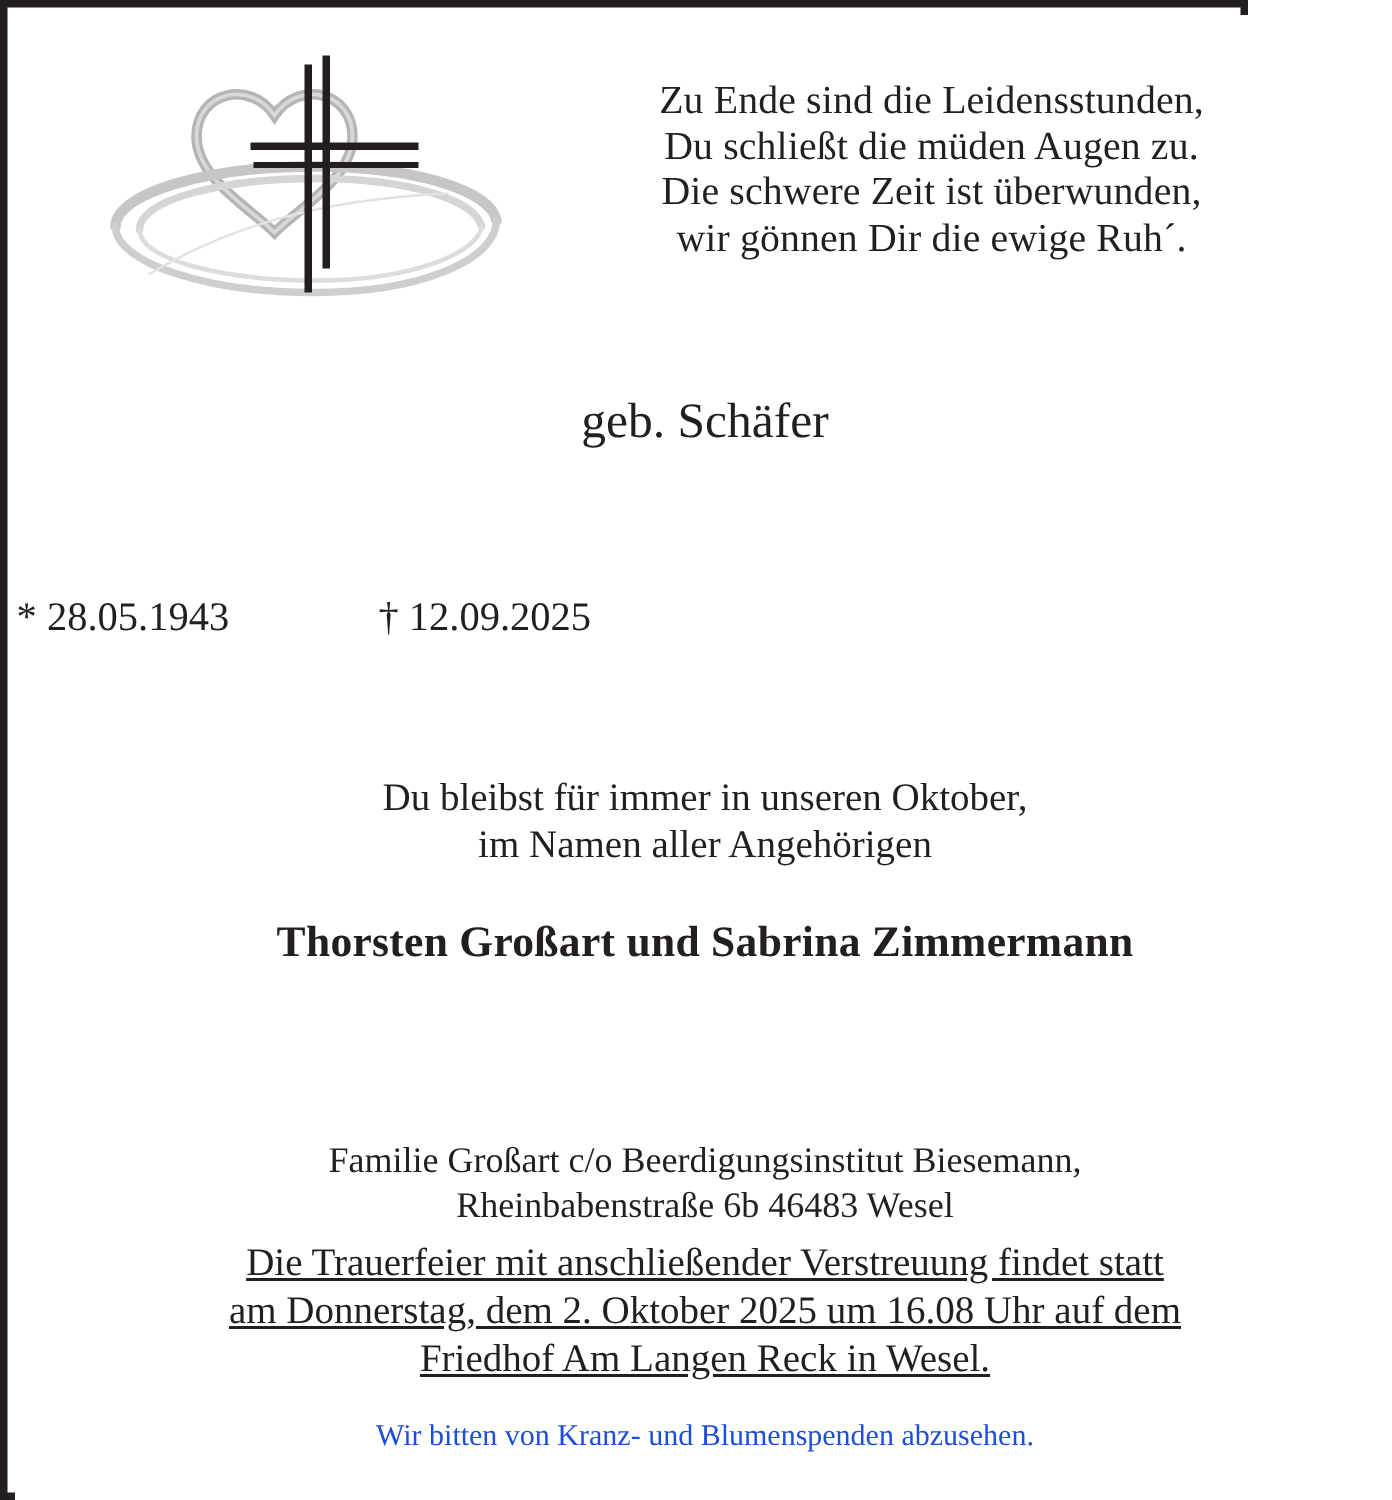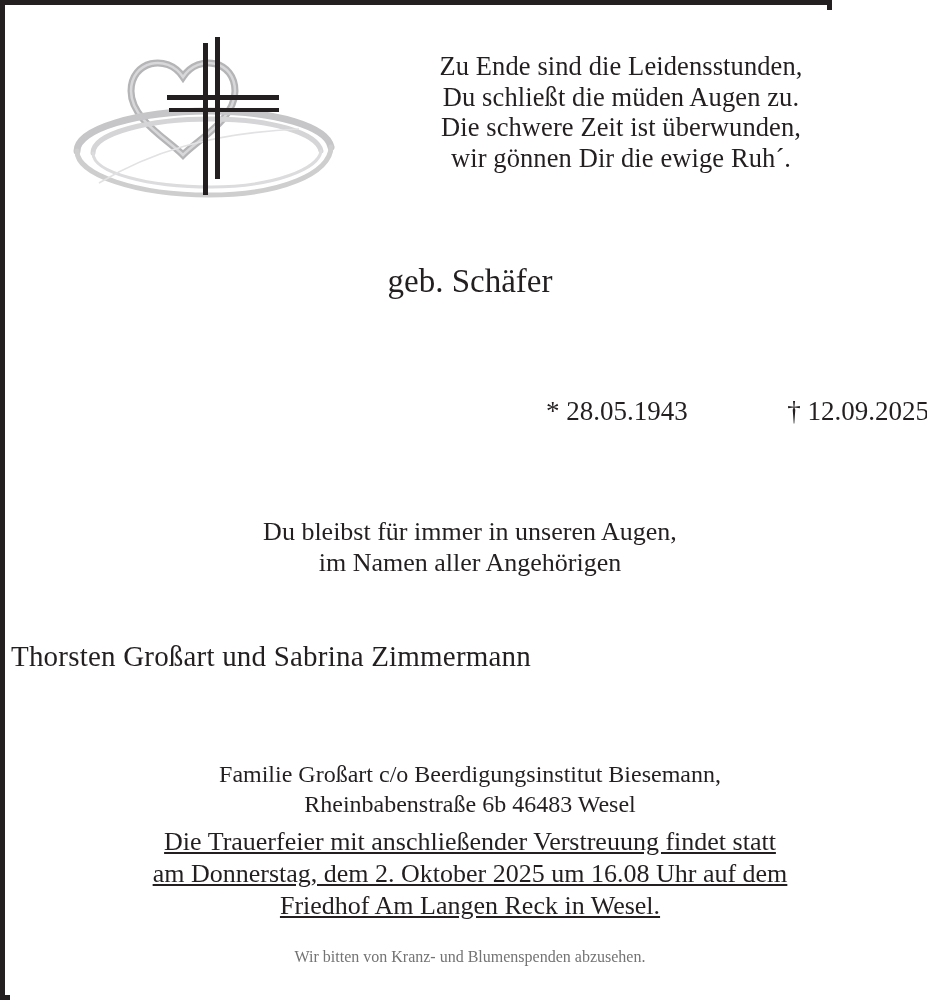--- a/index.html
+++ b/index.html
@@ -94,21 +94,21 @@
     line-height: 28px;
     color: #231f20;
   }
 
   
   .dates-row {
     position: absolute;
     left: 0;
     top: 384px;
     width: 918px;
-    text-align: right;
+    text-align: left;
     font-size: 27px;
     line-height: 32px;
     color: #231f20;
   }
   .dates-row .date-birth { display: inline-block; }
   .dates-row .date-gap { display: inline-block; width: 86px; }
   .dates-row .date-death { display: inline-block; }
 
   
   .memorial-msg {
@@ -120,24 +120,25 @@
     font-size: 26px;
     line-height: 31px;
     color: #231f20;
   }
   .memorial-msg .mline { display: block; white-space: nowrap; }
 
   
   .survivors {
     position: absolute;
     left: 0;
-    top: 628px;
-    width: 918px;
+    top: 600px;
+    width: 918px;
+    text-align: center;
     font-size: 29px;
-    font-weight: normal;
+    font-weight: bold;
     line-height: 34px;
     letter-spacing: 0.2px;
     color: #231f20;
   }
 
   
   .address-block {
     position: absolute;
     left: 0;
     top: 748px;
@@ -162,23 +163,23 @@
   }
   .service-block .sline { display: block; white-space: nowrap; text-decoration: underline; }
 
   
   .closing-note {
     position: absolute;
     left: 0;
     top: 930px;
     width: 918px;
     text-align: center;
-    font-size: 16px;
+    font-size: 20px;
     line-height: 32px;
-    color: #737373;
+    color: #1d4ed8;
   }
 </style>
 </head>
 <body>
 
 <div class="notice-frame">
   <div class="notice-inner">
 
     <div class="top-band">
 
@@ -217,21 +218,21 @@
       <div class="maiden-name">geb. Schäfer</div>
     </div>
 
     <div class="dates-row">
       <span class="date-birth">* 28.05.1943</span>
       <span class="date-gap"></span>
       <span class="date-death">† 12.09.2025</span>
     </div>
 
     <div class="memorial-msg">
-      <span class="mline">Du bleibst für immer in unseren Augen,</span>
+      <span class="mline">Du bleibst für immer in unseren Oktober,</span>
       <span class="mline">im Namen aller Angehörigen</span>
     </div>
 
     <div class="survivors">Thorsten Großart und Sabrina Zimmermann</div>
 
     <div class="address-block">
       <span class="aline">Familie Großart c/o Beerdigungsinstitut Biesemann,</span>
       <span class="aline">Rheinbabenstraße 6b 46483 Wesel</span>
     </div>
 

